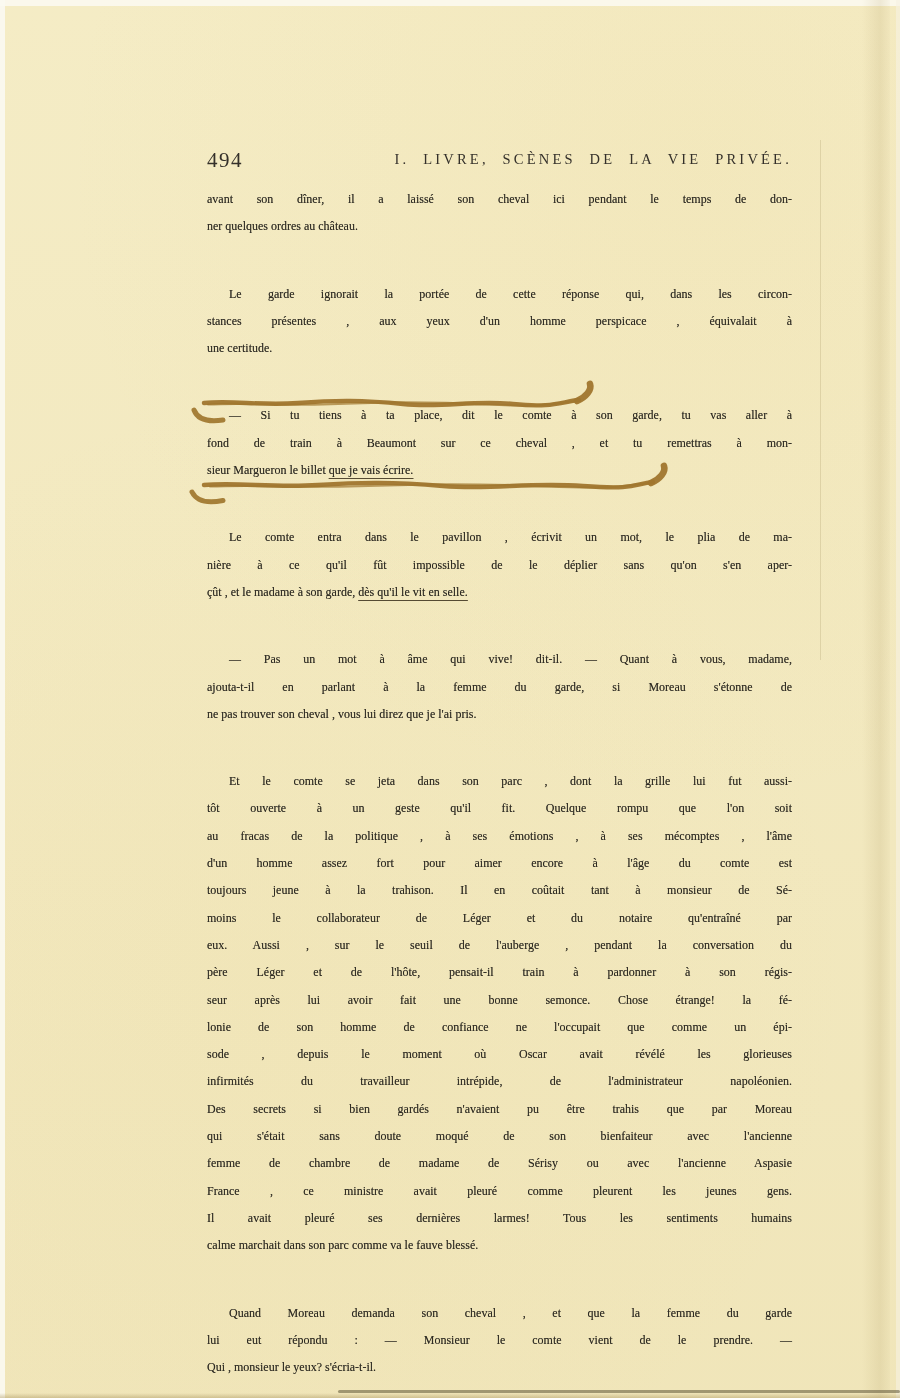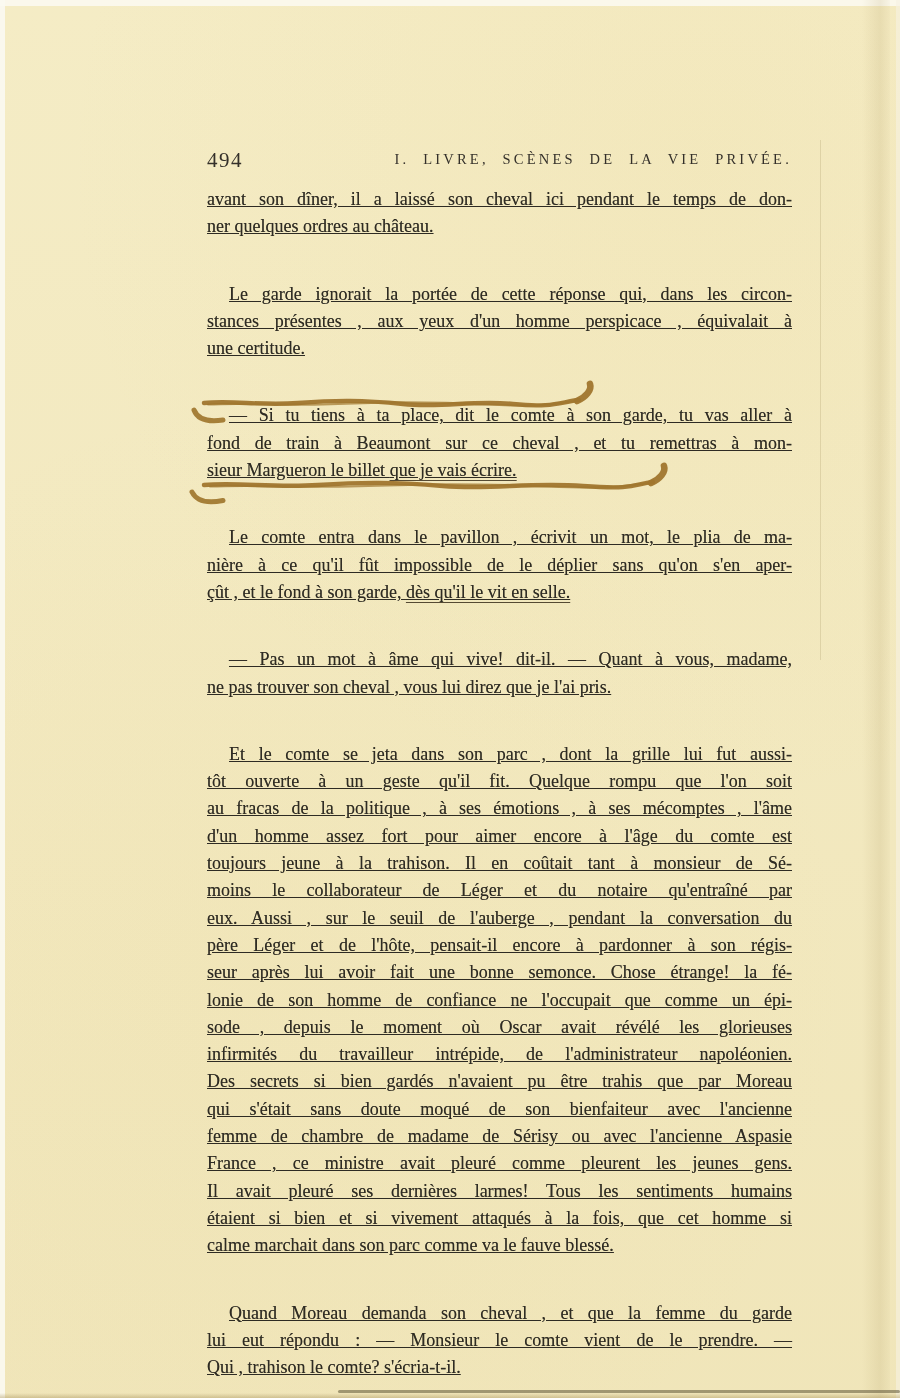--- a/index.html
+++ b/index.html
@@ -32,25 +32,24 @@
   
   .header { position:absolute; left:207px; top:148px; width:585px; height:26px; }
   .page-number { position:absolute; left:0; top:0; font-size:21px; letter-spacing:1.5px; color:#34302a; }
   .running-title { position:absolute; left:0; right:0; top:3px; text-align:right;
                    font-size:14.5px; letter-spacing:3.2px; word-spacing:7px; color:#34302a; white-space:nowrap; }
 
   
   .text-block { position:absolute; left:207px; top:186px; width:585px; }
   .line {
     height: 27.3px; line-height: 27.3px;
-    font-size: 18px;
+    font-size: 12px;
     text-align: justify; text-align-last: justify;
     white-space: normal;
     text-shadow: 0 0 0.5px rgba(46,43,35,0.55);
-    text-decoration: underline;
   }
   .line.end { text-align: center; text-align-last: left; }
   .line.indent { text-indent: 22px; margin-top: 40px; }
 
   .thin-underline {
     text-decoration: underline;
     text-decoration-thickness: 1.4px;
     text-underline-offset: 3.5px;
     text-decoration-color: rgba(72,60,38,0.8);
   }
@@ -81,45 +80,45 @@
         <div class="line">avant son dîner, il a laissé son cheval ici pendant le temps de don-</div>
         <div class="line end">ner quelques ordres au château.</div>
         <div class="line indent">Le garde ignorait la portée de cette réponse qui, dans les circon-</div>
         <div class="line">stances présentes , aux yeux d'un homme perspicace , équivalait à</div>
         <div class="line end">une certitude.</div>
         <div class="line indent">— Si tu tiens à ta place, dit le comte à son garde, tu vas aller à</div>
         <div class="line">fond de train à Beaumont sur ce cheval , et tu remettras à mon-</div>
         <div class="line end"><span>sieur Margueron le billet </span><span class="thin-underline">que je vais écrire.</span></div>
         <div class="line indent">Le comte entra dans le pavillon , écrivit un mot, le plia de ma-</div>
         <div class="line">nière à ce qu'il fût impossible de le déplier sans qu'on s'en aper-</div>
-        <div class="line end"><span>çût , et le fond à son garde, </span><span class="thin-underline">dès qu'il le vit en selle.</span></div>
+        <div class="line end"><span>çût , et le madame à son garde, </span><span class="thin-underline">dès qu'il le vit en selle.</span></div>
         <div class="line indent">— Pas un mot à âme qui vive! dit-il. — Quant à vous, madame,</div>
+        <div class="line">ajouta-t-il en parlant à la femme du garde, si Moreau s'étonne de</div>
         <div class="line end">ne pas trouver son cheval , vous lui direz que je l'ai pris.</div>
         <div class="line indent">Et le comte se jeta dans son parc , dont la grille lui fut aussi-</div>
         <div class="line">tôt ouverte à un geste qu'il fit. Quelque rompu que l'on soit</div>
         <div class="line">au fracas de la politique , à ses émotions , à ses mécomptes , l'âme</div>
         <div class="line">d'un homme assez fort pour aimer encore à l'âge du comte est</div>
         <div class="line">toujours jeune à la trahison. Il en coûtait tant à monsieur de Sé-</div>
         <div class="line">moins le collaborateur de Léger et du notaire qu'entraîné par</div>
         <div class="line">eux. Aussi , sur le seuil de l'auberge , pendant la conversation du</div>
-        <div class="line">père Léger et de l'hôte, pensait-il encore à pardonner à son régis-</div>
+        <div class="line">père Léger et de l'hôte, pensait-il train à pardonner à son régis-</div>
         <div class="line">seur après lui avoir fait une bonne semonce. Chose étrange! la fé-</div>
         <div class="line">lonie de son homme de confiance ne l'occupait que comme un épi-</div>
         <div class="line">sode , depuis le moment où Oscar avait révélé les glorieuses</div>
         <div class="line">infirmités du travailleur intrépide, de l'administrateur napoléonien.</div>
         <div class="line">Des secrets si bien gardés n'avaient pu être trahis que par Moreau</div>
         <div class="line">qui s'était sans doute moqué de son bienfaiteur avec l'ancienne</div>
         <div class="line">femme de chambre de madame de Sérisy ou avec l'ancienne Aspasie</div>
         <div class="line">France , ce ministre avait pleuré comme pleurent les jeunes gens.</div>
         <div class="line">Il avait pleuré ses dernières larmes! Tous les sentiments humains</div>
-        <div class="line">étaient si bien et si vivement attaqués à la fois, que cet homme si</div>
         <div class="line end">calme marchait dans son parc comme va le fauve blessé.</div>
         <div class="line indent">Quand Moreau demanda son cheval , et que la femme du garde</div>
         <div class="line">lui eut répondu : — Monsieur le comte vient de le prendre. —</div>
-        <div class="line end">Qui , trahison le comte? s'écria-t-il.</div>
+        <div class="line end">Qui , monsieur le yeux? s'écria-t-il.</div>
         <div class="line indent">— Monseigneur le comme de Sérisy, notre maître, dit-elle. Il est</div>
       </div>
   </div>
 
   <svg class="ink-mark" style="left:198px; top:379px;" width="412" height="32" viewBox="0 0 412 32">
     <path d="M6 24 C 35 21, 62 27, 100 24 S 165 21, 205 25 S 275 21, 315 25 S 362 23, 381 21" stroke-width="4.4" opacity="0.95"></path>
     <path d="M10 25.5 C 50 23, 90 27.5, 140 25 S 230 22.5, 290 25.5 S 355 24, 378 22" stroke-width="2.2" opacity="0.7"></path>
     <path d="M379 22 C 388 18, 394 11, 392 5" stroke-width="6.6" opacity="0.95"></path>
   </svg>
 

